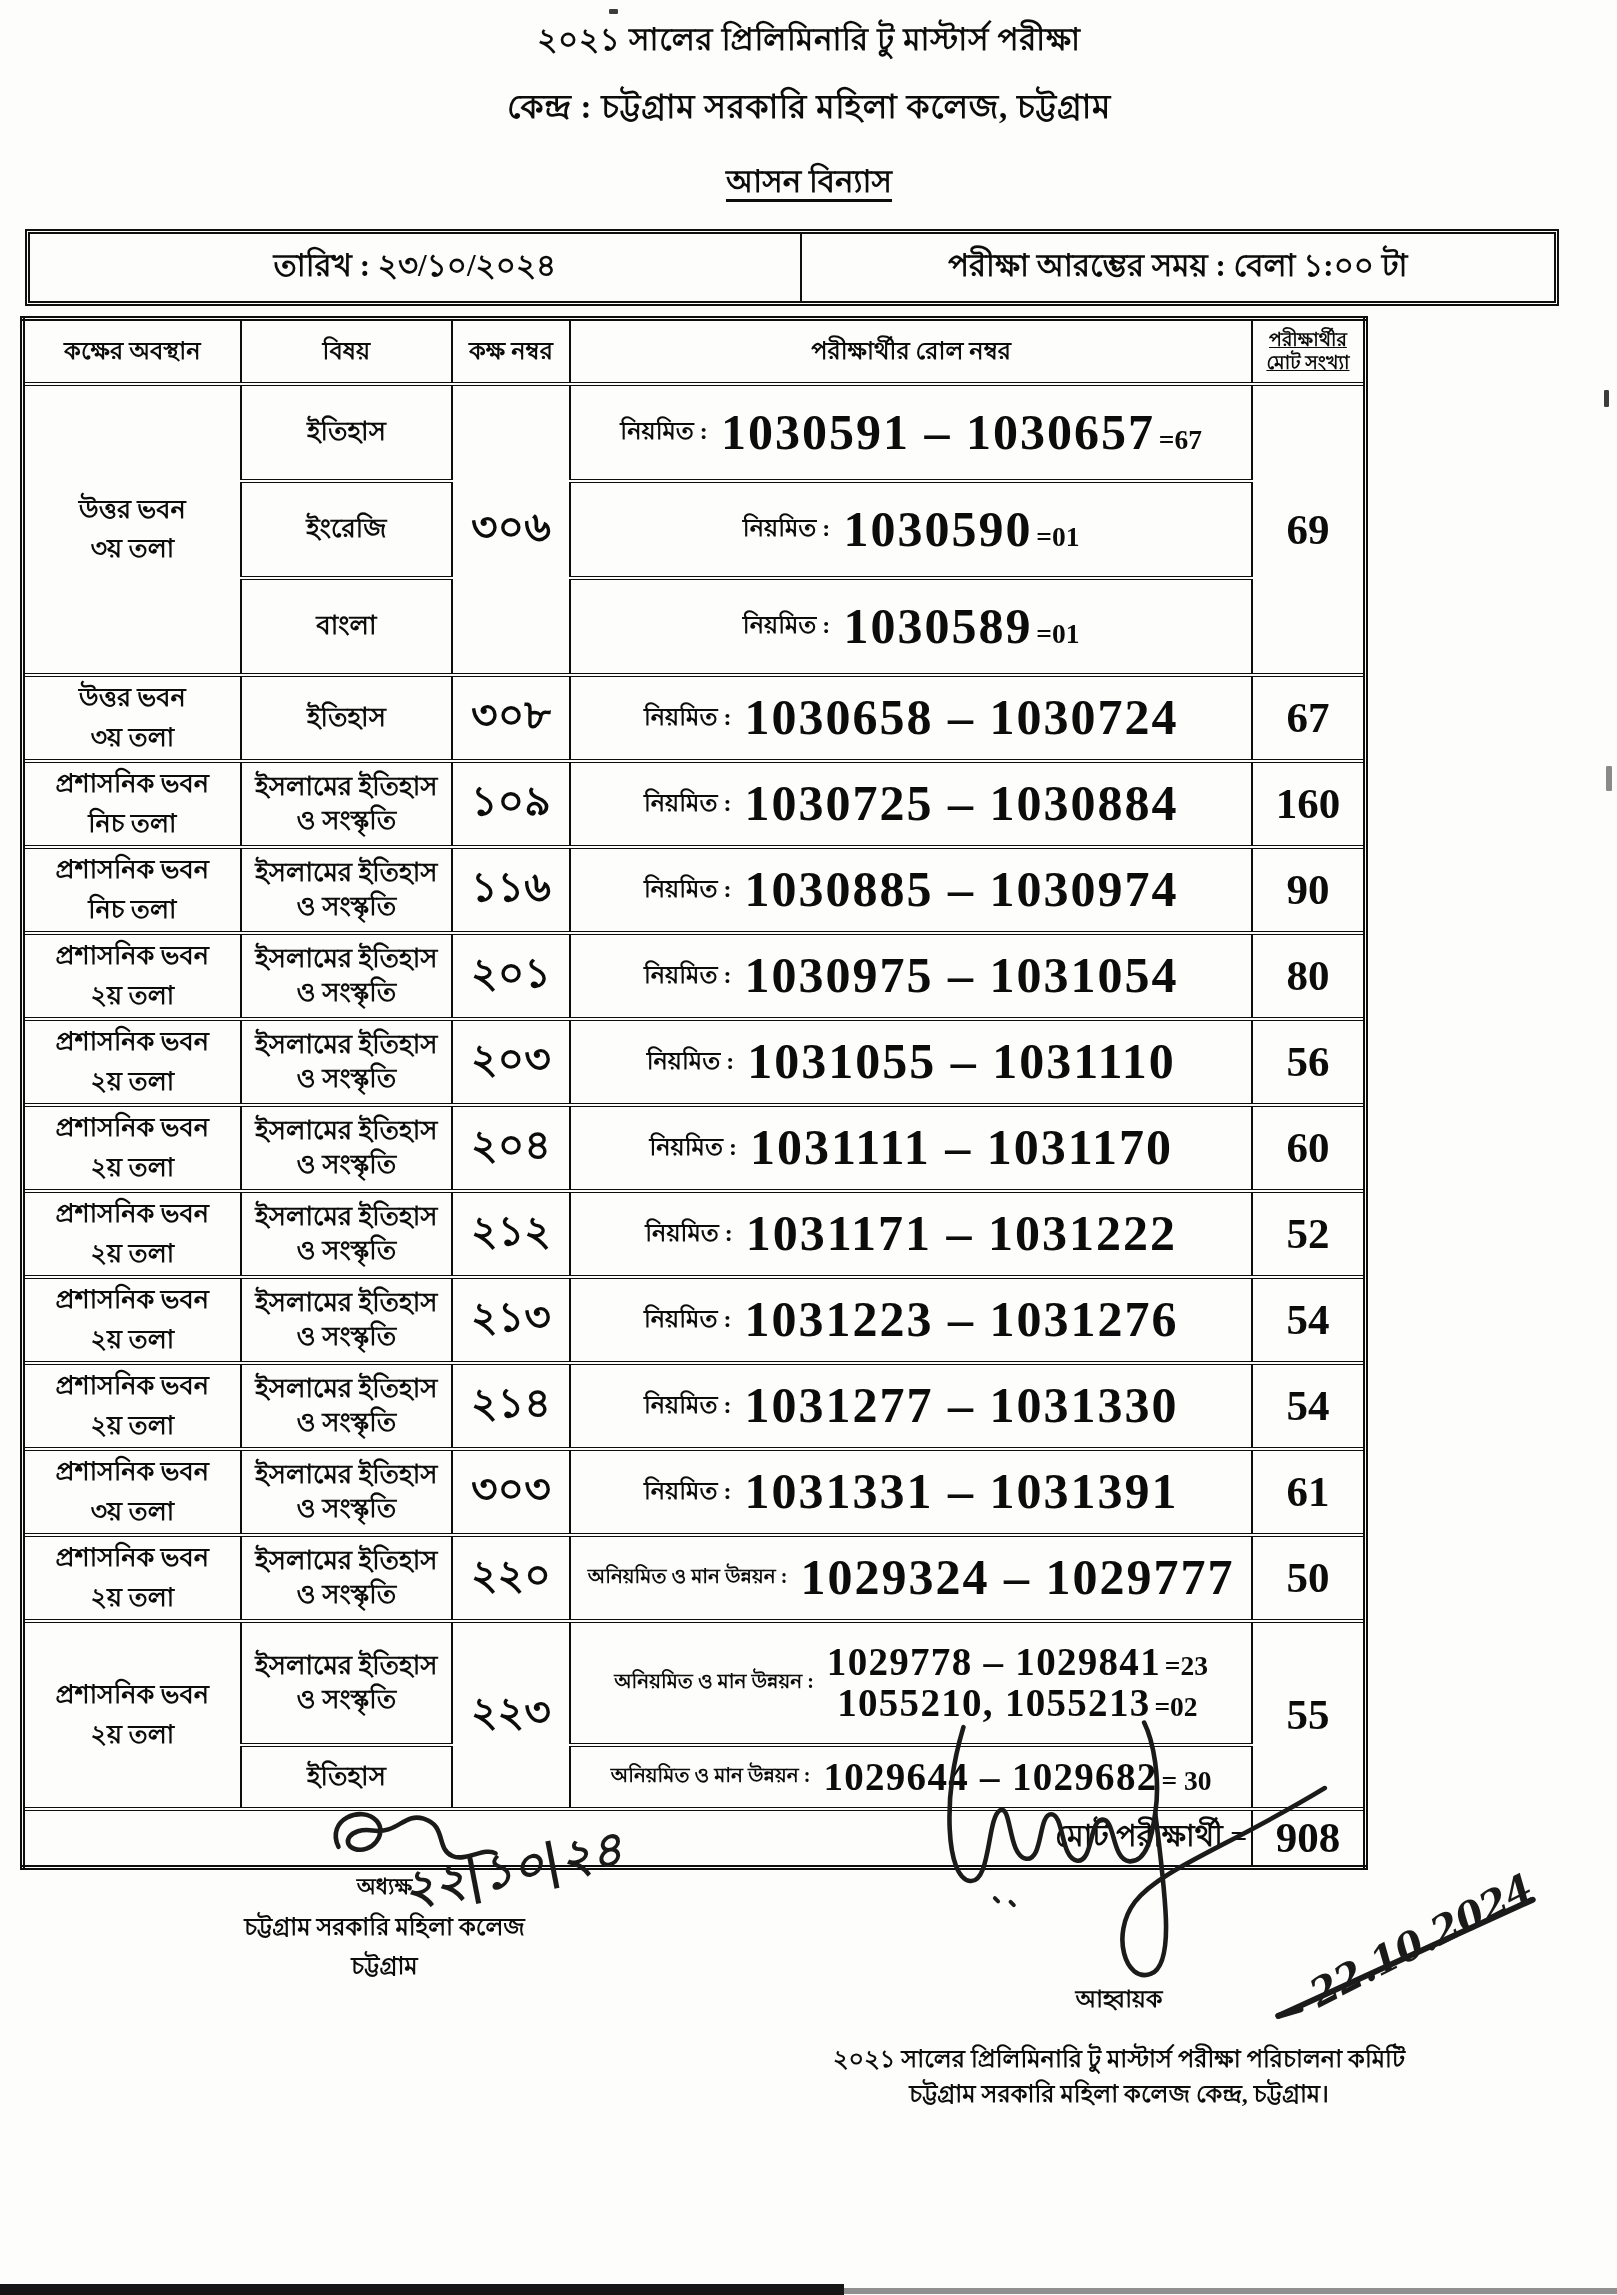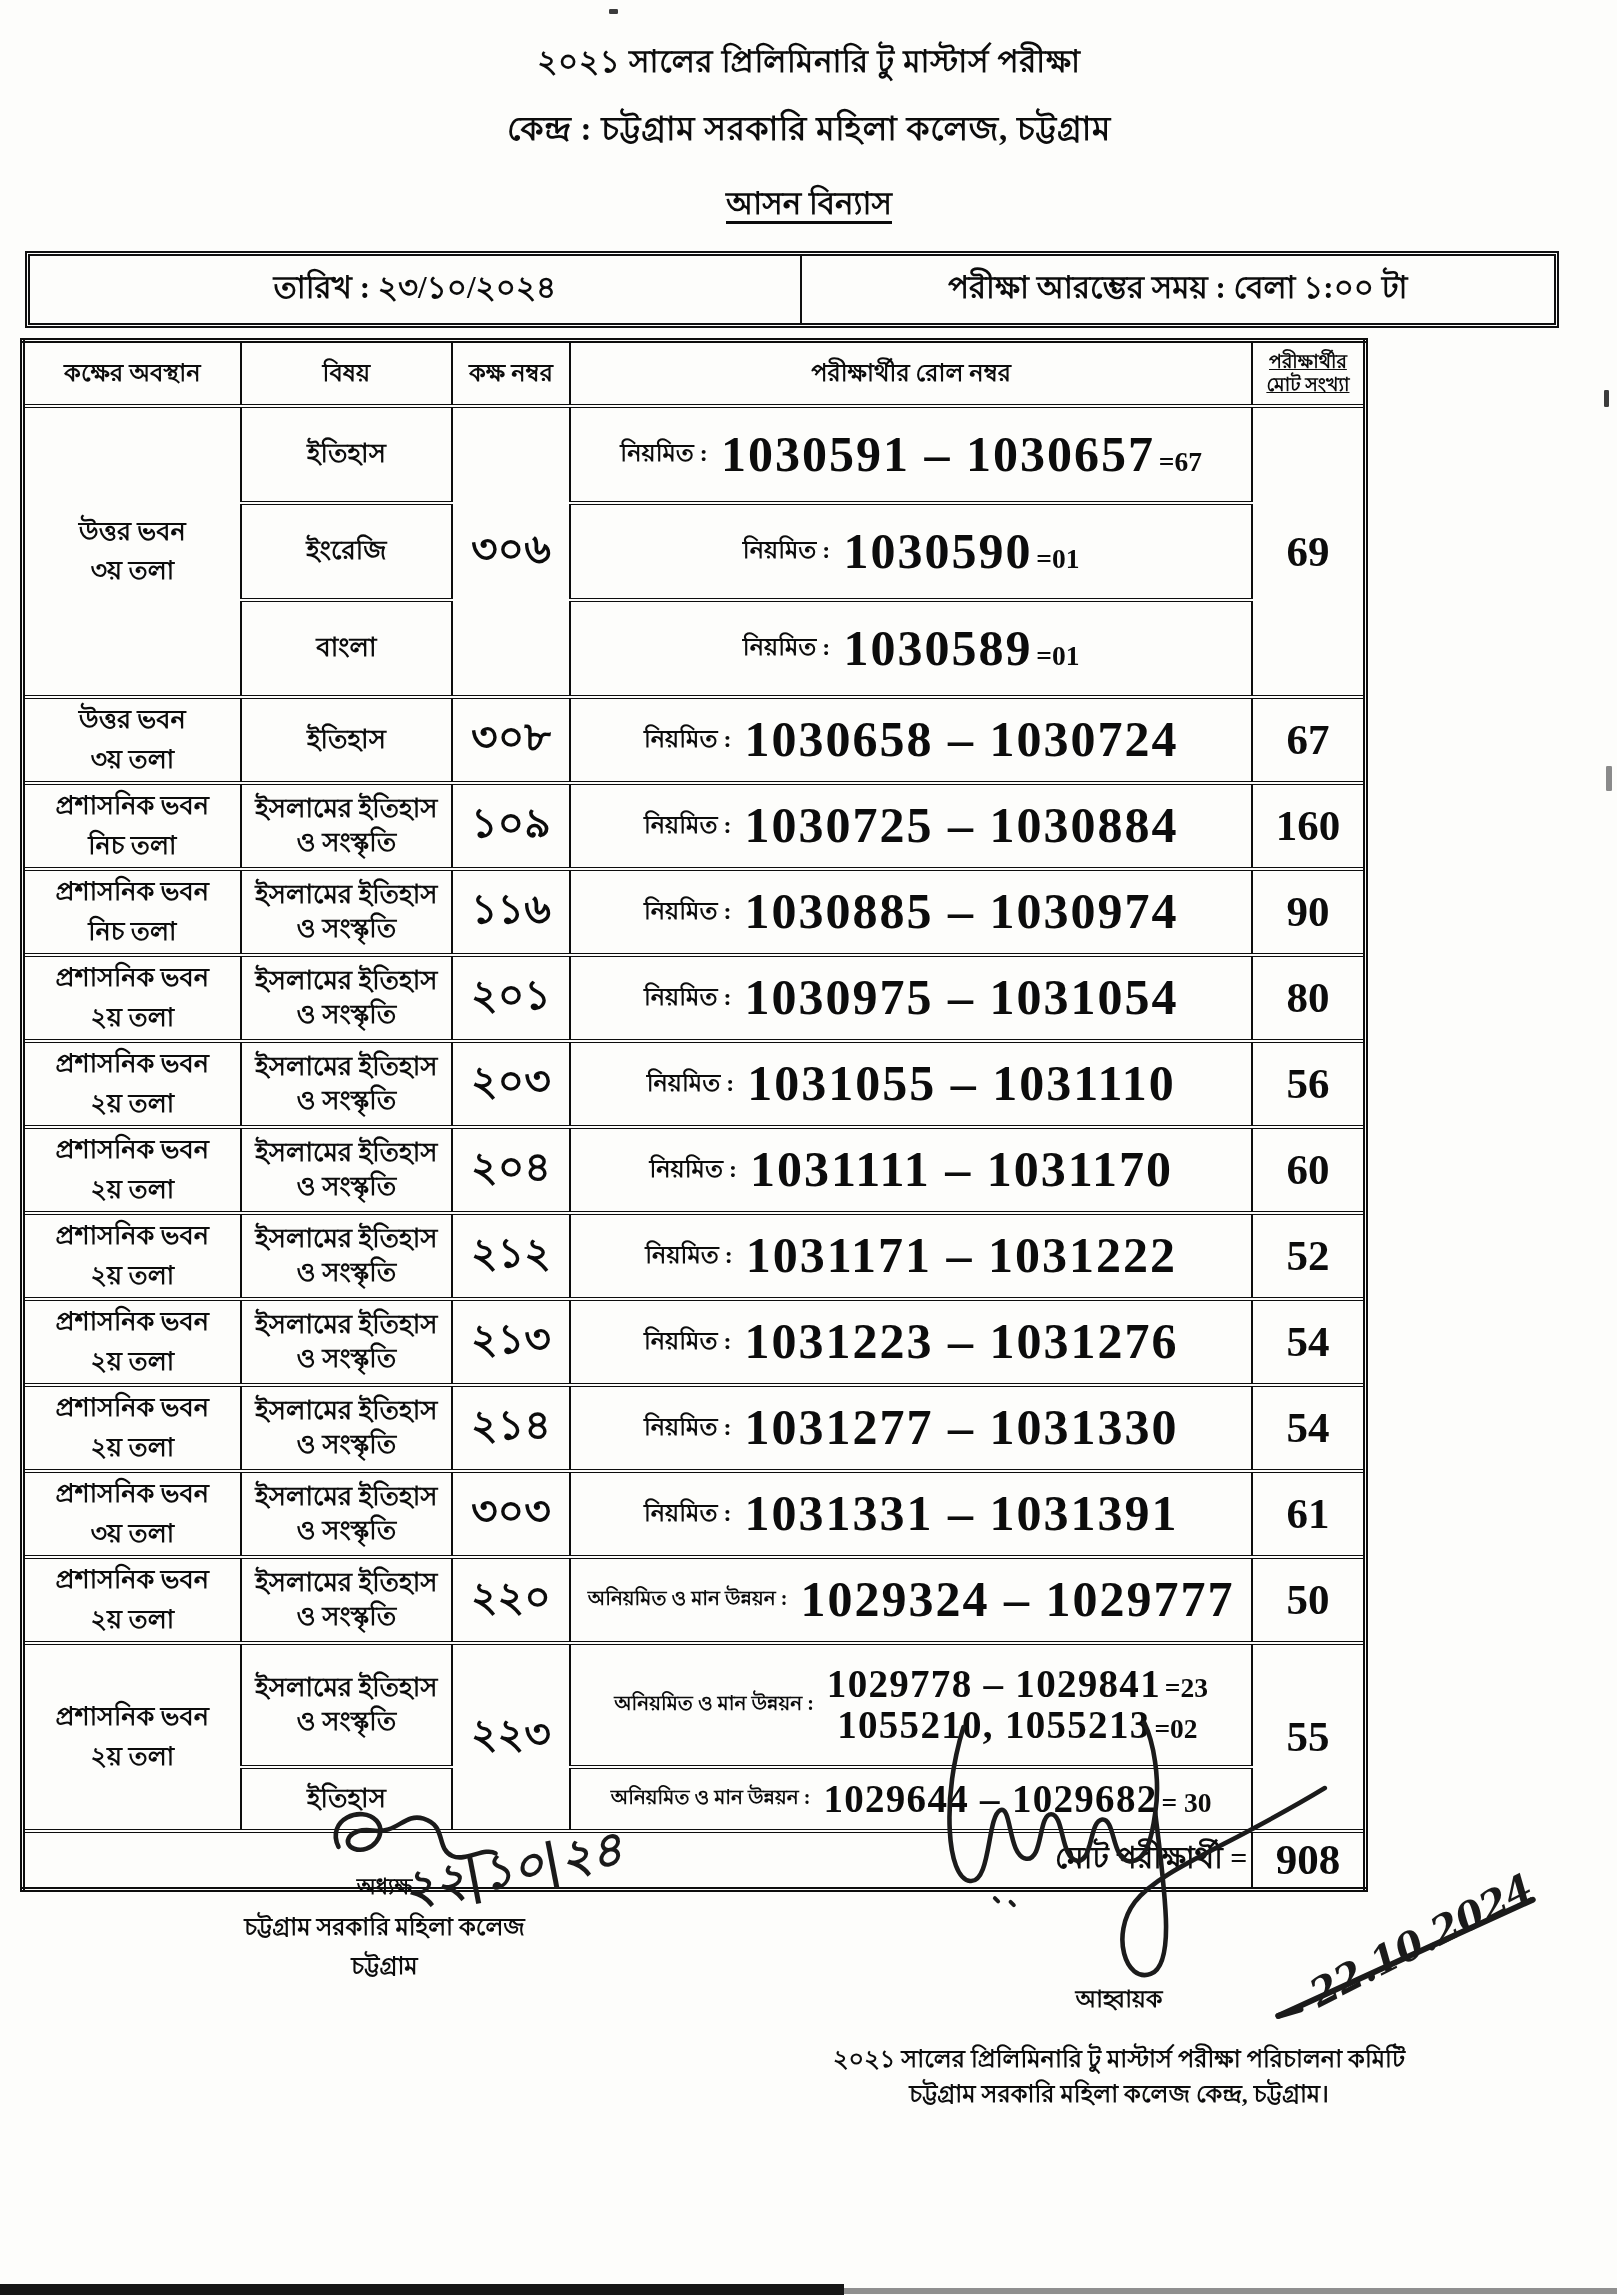--- a/index.html
+++ b/index.html
@@ -5,21 +5,21 @@
   html,body{margin:0;padding:0;background:#cfcfcf;}
   .page{
     position:relative;
     width:1618px;height:2295px;
     background:#fdfdfb;
     font-family:"Liberation Serif","DejaVu Serif",serif;
     color:#0c0c0c;
     overflow:hidden;
   }
   
-  .titles{padding-top:37px;text-align:center;}
+  .titles{padding-top:15px;text-align:center;}
   .t1{font-size:31px;font-weight:bold;letter-spacing:0.7px;}
   .t2{font-size:33px;font-weight:bold;margin-top:14.4px;letter-spacing:0.7px;}
   .t3{display:inline-block;font-size:31px;font-weight:bold;margin-top:19.6px;
       text-decoration:underline;text-decoration-thickness:3.3px;text-underline-offset:6.5px;}
   
   .datebar{
     position:relative;margin:19.6px 59px 0 25px;
     border:5.2px double #101010;
     display:flex;align-items:stretch;height:67px;
   }

